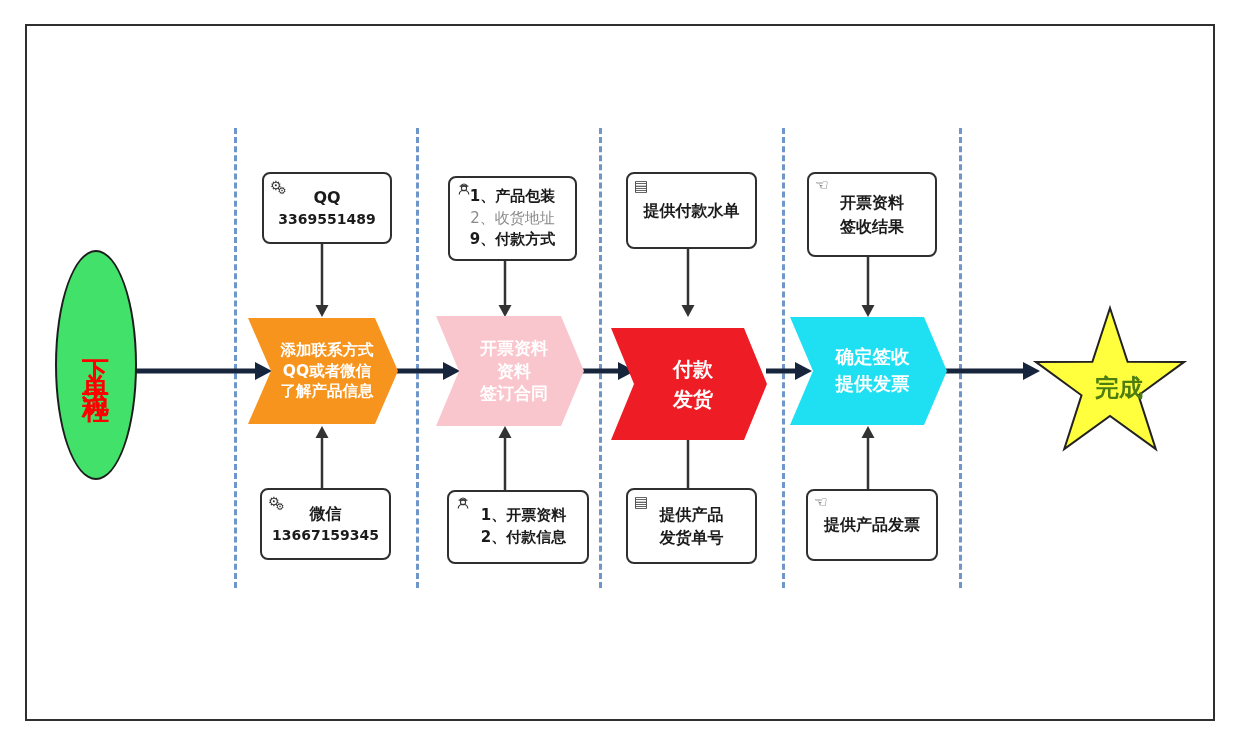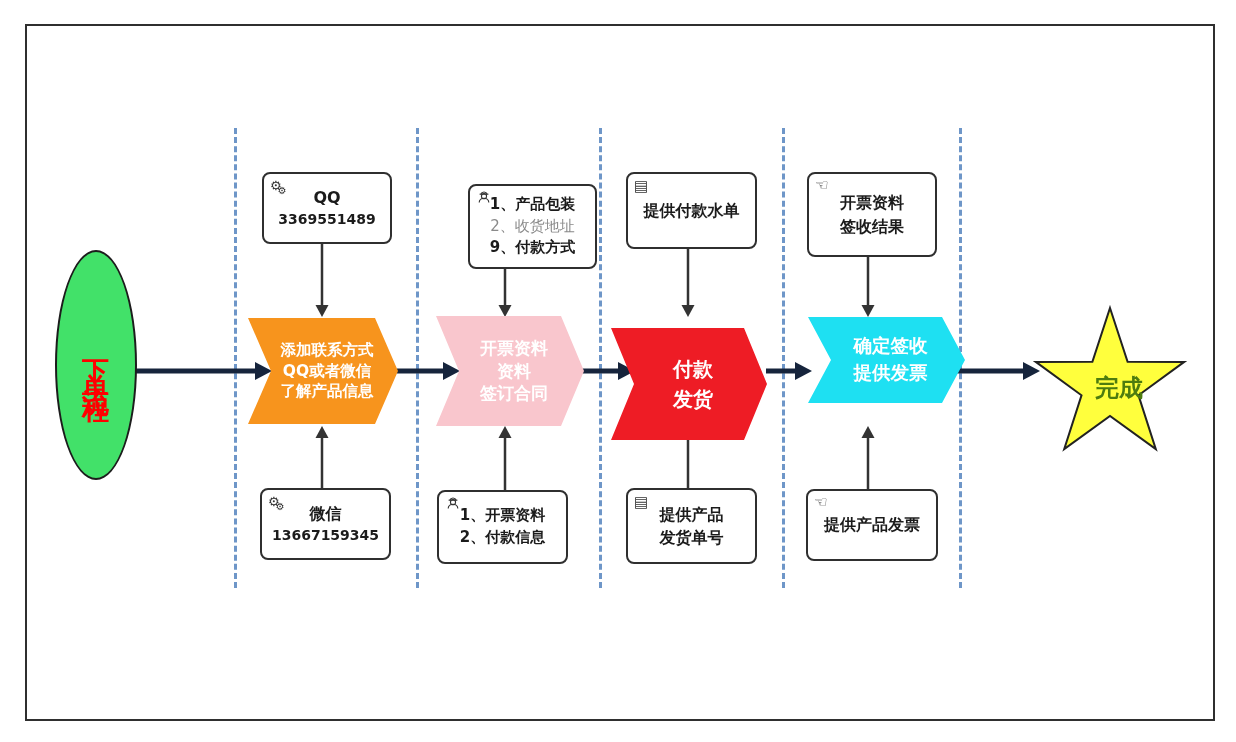--- a/index.html
+++ b/index.html
@@ -20,39 +20,39 @@
   .vtext{writing-mode:vertical-rl;text-orientation:upright;color:var(--c-red_text,#FF0000);
          font-weight:bold;font-size:27px;letter-spacing:13px;line-height:1;}
   
   .chev{position:absolute;color:#fff;font-weight:bold;text-align:center;
         display:flex;align-items:center;justify-content:center;line-height:1.32;
         clip-path:polygon(0 0,calc(100% - 23px) 0,100% 50%,calc(100% - 23px) 100%,0 100%,23px 50%);}
   .chev .chev-lines{padding-left:8px;}
   .chev1{left:248px;top:318px;width:150px;height:106px;background:var(--c-orange,#F7941D);font-size:15.5px;}
   .chev2{left:436px;top:316px;width:148px;height:110px;background:var(--c-pink,#F9C6CD);font-size:17px;}
   .chev3{left:611px;top:328px;width:156px;height:112px;background:var(--c-red,#EE1C25);font-size:20px;line-height:1.5;}
-  .chev4{left:808px;top:317px;width:157px;height:86px;background:var(--c-cyan,#1EE0F2);font-size:18.5px;line-height:1.45;}
+  .chev4{left:790px;top:317px;width:157px;height:108px;background:var(--c-cyan,#1EE0F2);font-size:18.5px;line-height:1.45;}
   
   .box{position:absolute;background:#fff;border:2px solid var(--c-box_border,#2F2F2F);
        border-radius:8px;display:flex;align-items:center;justify-content:center;}
   .box .lines{text-align:center;font-weight:bold;color:#1b1b1b;font-size:15px;line-height:1.45;}
   .box .lines .big{font-size:14px;}
   .box .lines .t{font-size:16px;}
   .box .lines .muted{color:#8a8a8a;font-weight:normal;text-align:center;}
   .icon{position:absolute;top:3px;left:6px;color:#333;line-height:1;}
   .gears .g1{font-style:normal;font-size:13px;}
   .gears .g2{font-style:normal;font-size:10px;margin-left:-4px;position:relative;top:4px;}
   .icon-list{font-size:15px;top:5px;}
   .icon-hand{font-size:15px;top:4px;}
   .b-t1{left:262px;top:172px;width:126px;height:68px;}
-  .b-t2{left:448px;top:184px;width:125px;height:81px;margin-left:20px;}
+  .b-t2{left:448px;top:176px;width:125px;height:81px;}
   .b-t3{left:626px;top:172px;width:127px;height:73px;}
   .b-t4{left:807px;top:172px;width:126px;height:81px;}
   .b-b1{left:260px;top:488px;width:127px;height:68px;}
-  .b-b2{left:437px;top:490px;width:127px;height:70px;}
+  .b-b2{left:447px;top:490px;width:127px;height:70px;padding-left:11px;}
   .b-b3{left:626px;top:488px;width:127px;height:72px;}
   .b-b4{left:806px;top:489px;width:128px;height:68px;}
   
   .star-svg{position:absolute;left:1030px;top:302px;width:165px;height:155px;}
   .star-label{position:absolute;left:1073px;top:372px;width:70px;text-align:right;
               font-size:24px;font-weight:bold;color:#4d7c0f;}
 </style>
 </head>
 <body>
 

